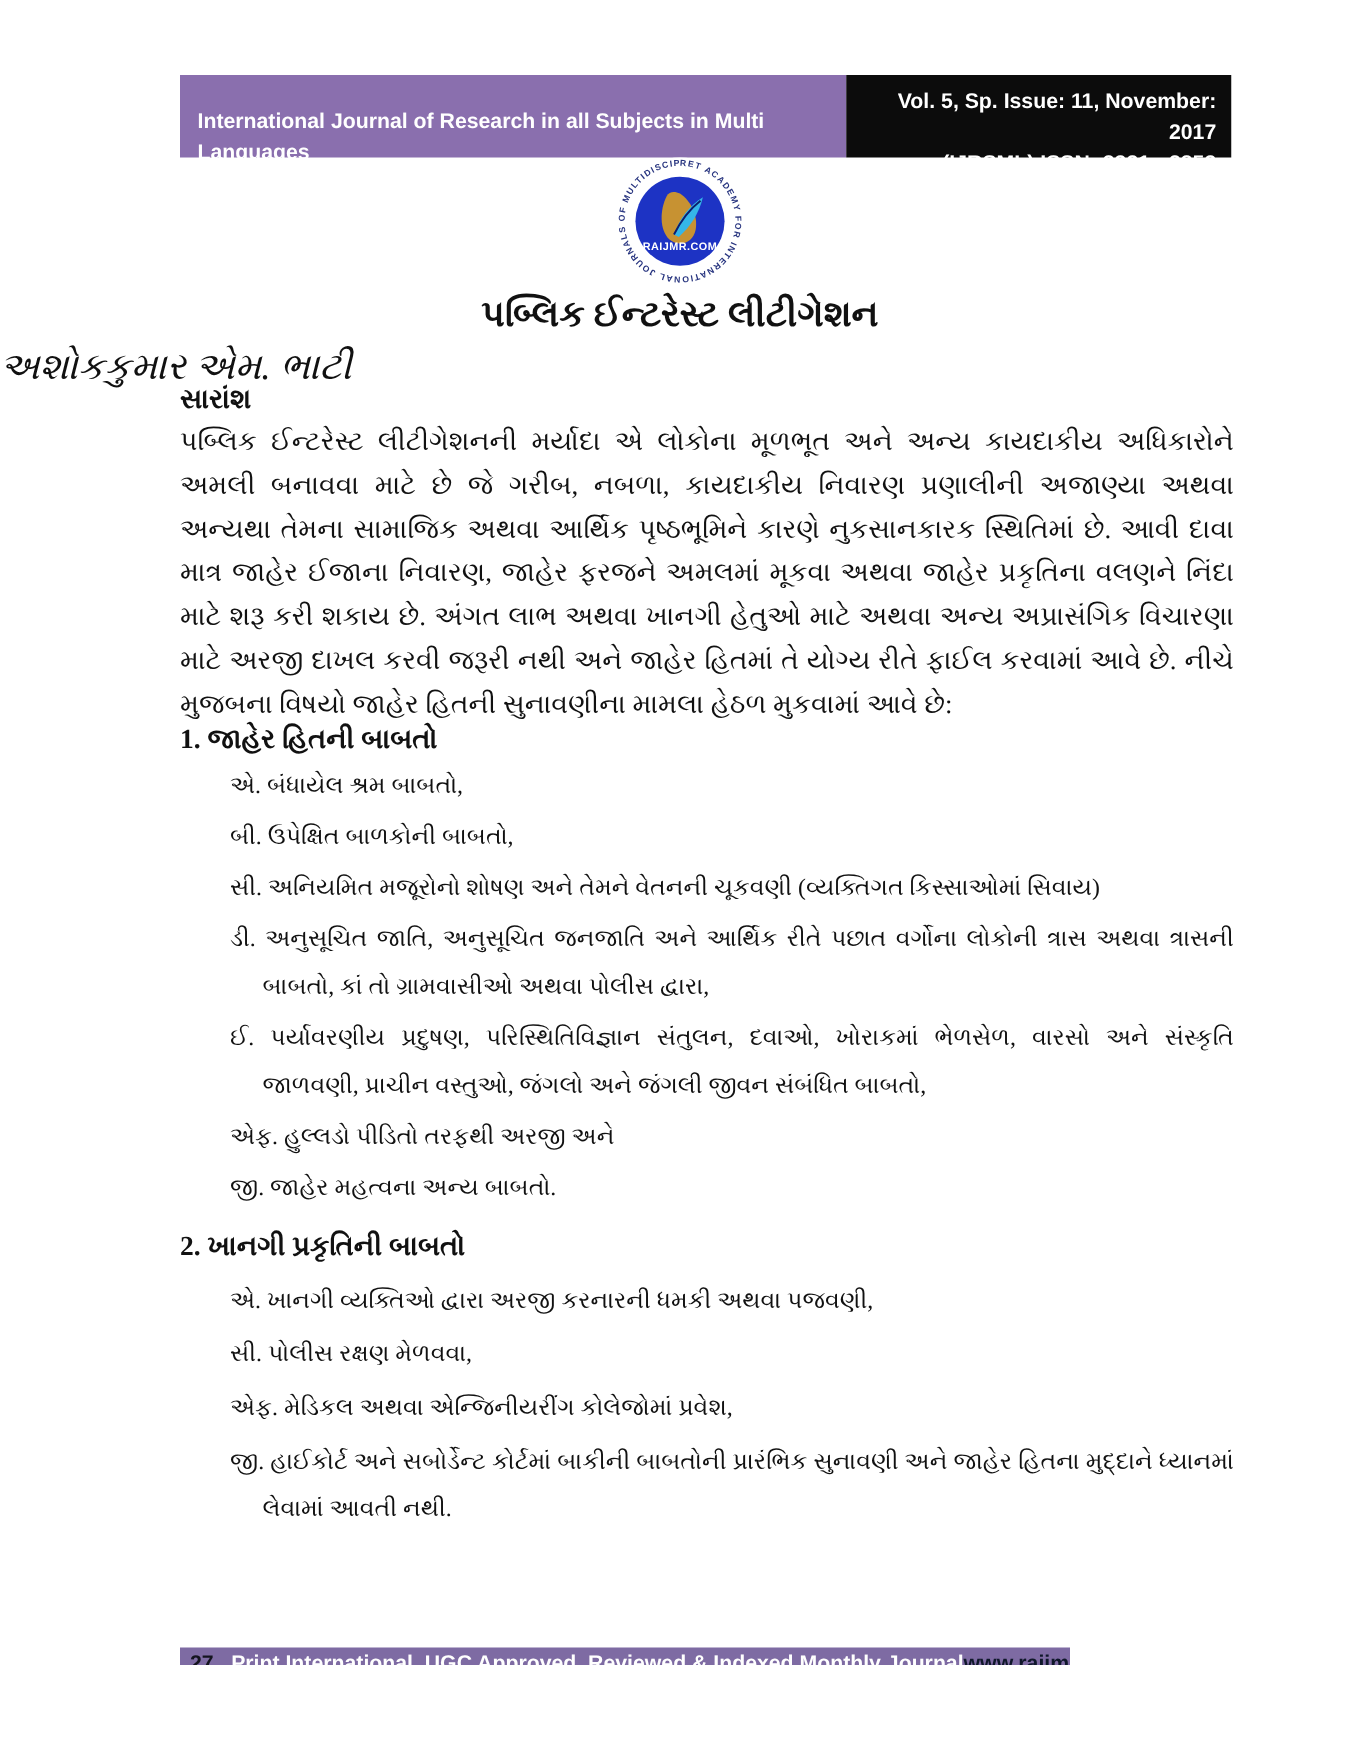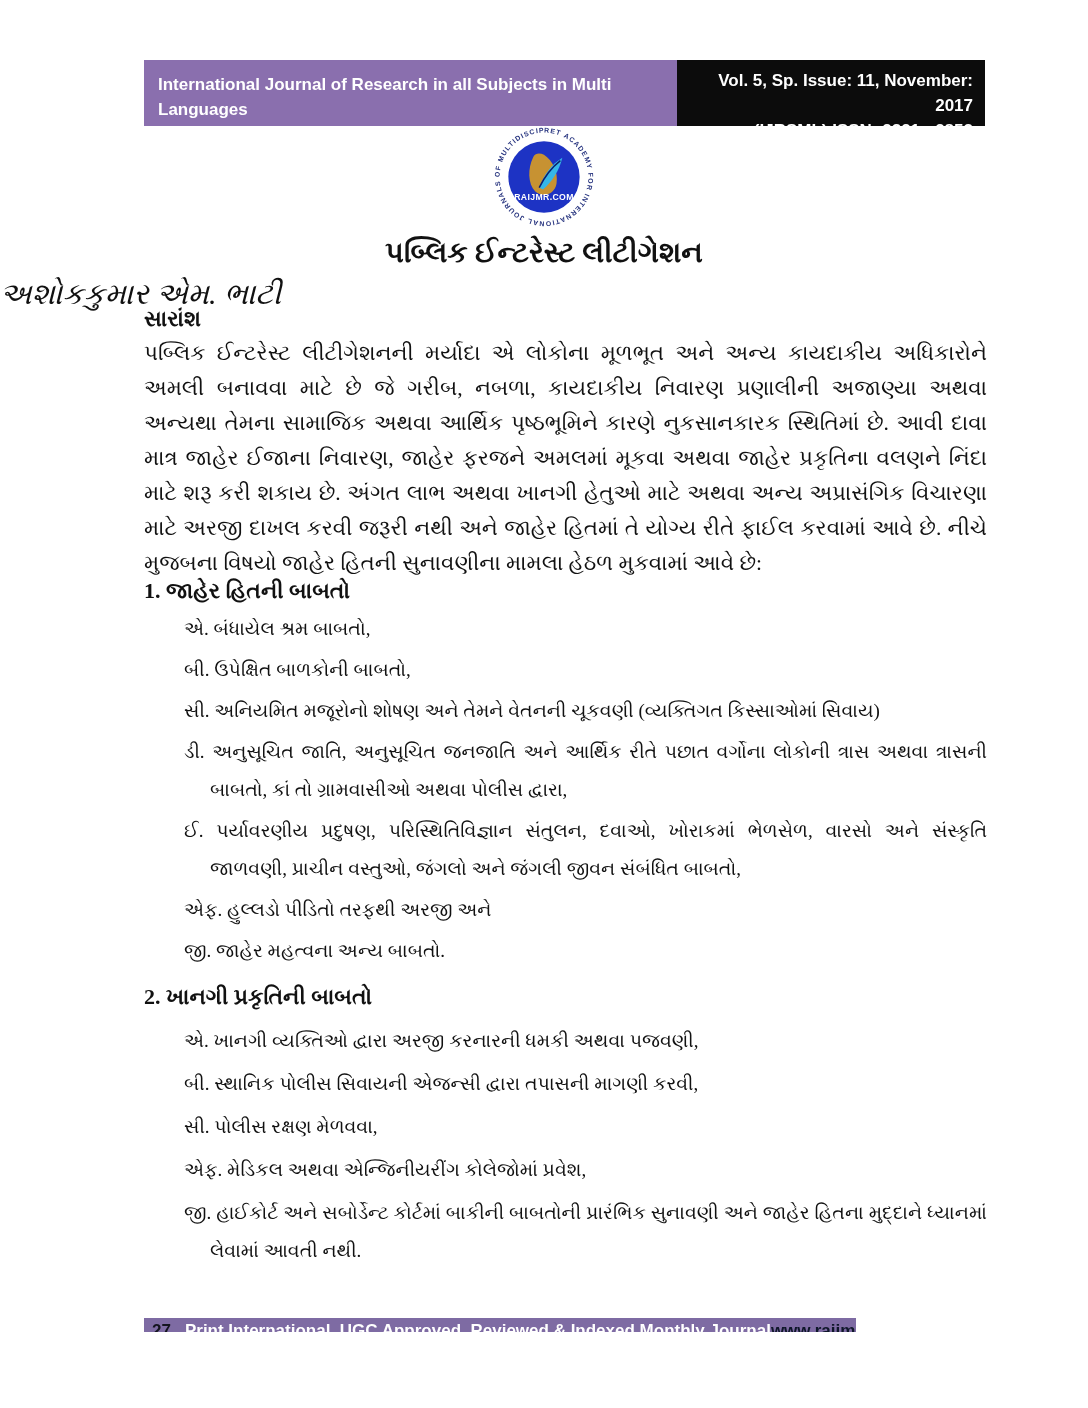--- a/index.html
+++ b/index.html
@@ -4,21 +4,21 @@
 <style>
   html,body{margin:0;padding:0;background:#ffffff;}
   .page{
     position:relative;width:1088px;height:1408px;background:#ffffff;overflow:hidden;
     font-family:"Liberation Serif", serif;color:#111;
   }
   
   .header{position:absolute;left:144px;top:60px;width:841px;height:66px;display:flex;}
   .header-left{
     width:533px;background:#8a6fae;color:#ffffff;box-sizing:border-box;
-    padding:12px 0 0 14px;font-family:"Liberation Sans",sans-serif;
+    padding:24px 0 0 14px;font-family:"Liberation Sans",sans-serif;
     font-weight:bold;font-size:17px;line-height:25px;
   }
   .header-right{
     flex:1;background:#0c0c0c;color:#ffffff;box-sizing:border-box;
     padding:8px 12px 0 0;text-align:right;font-family:"Liberation Sans",sans-serif;
     font-weight:bold;font-size:17px;line-height:25px;
   }
   
   .logo-wrap{position:absolute;left:50%;top:124px;transform:translateX(-50%);width:106px;height:106px;}
   
@@ -105,21 +105,20 @@
     <li>સી. અનિયમિત મજૂરોનો શોષણ અને તેમને વેતનની ચૂકવણી (વ્યક્તિગત કિસ્સાઓમાં સિવાય)</li>
     <li>ડી. અનુસૂચિત જાતિ, અનુસૂચિત જનજાતિ અને આર્થિક રીતે પછાત વર્ગોના લોકોની ત્રાસ અથવા ત્રાસની બાબતો, કાં તો ગ્રામવાસીઓ અથવા પોલીસ દ્વારા,</li>
     <li>ઈ. પર્યાવરણીય પ્રદુષણ, પરિસ્થિતિવિજ્ઞાન સંતુલન, દવાઓ, ખોરાકમાં ભેળસેળ, વારસો અને સંસ્કૃતિ જાળવણી, પ્રાચીન વસ્તુઓ, જંગલો અને જંગલી જીવન સંબંધિત બાબતો,</li>
     <li>એફ. હુલ્લડો પીડિતો તરફથી અરજી અને</li>
     <li>જી. જાહેર મહત્વના અન્ય બાબતો.</li>
   </ul>
 
   <div class="section-heading sec2-heading">2. ખાનગી પ્રકૃતિની બાબતો</div>
   <ul class="item-list sec2-list">
     <li>એ. ખાનગી વ્યક્તિઓ દ્વારા અરજી કરનારની ધમકી અથવા પજવણી,</li>
-    <li>બી. સ્થાનિક પોલીસ સિવાયની એજન્સી દ્વારા તપાસની માગણી કરવી,</li>
     <li>સી. પોલીસ રક્ષણ મેળવવા,</li>
     <li>એફ. મેડિકલ અથવા એન્જિનીયરીંગ કોલેજોમાં પ્રવેશ,</li>
     <li>જી. હાઈકોર્ટ અને સબોર્ડેન્ટ કોર્ટમાં બાકીની બાબતોની પ્રારંભિક સુનાવણી અને જાહેર હિતના મુદ્દાને ધ્યાનમાં લેવામાં આવતી નથી.</li>
   </ul>
 
   <div class="footer-bar">
     <div class="footer-inner">
       <span class="footer-pagenum">27</span>
       <span class="footer-text">Print International, UGC Approved, Reviewed &amp; Indexed Monthly Journal</span>
       <span class="footer-right">www.raijmr.com</span>

